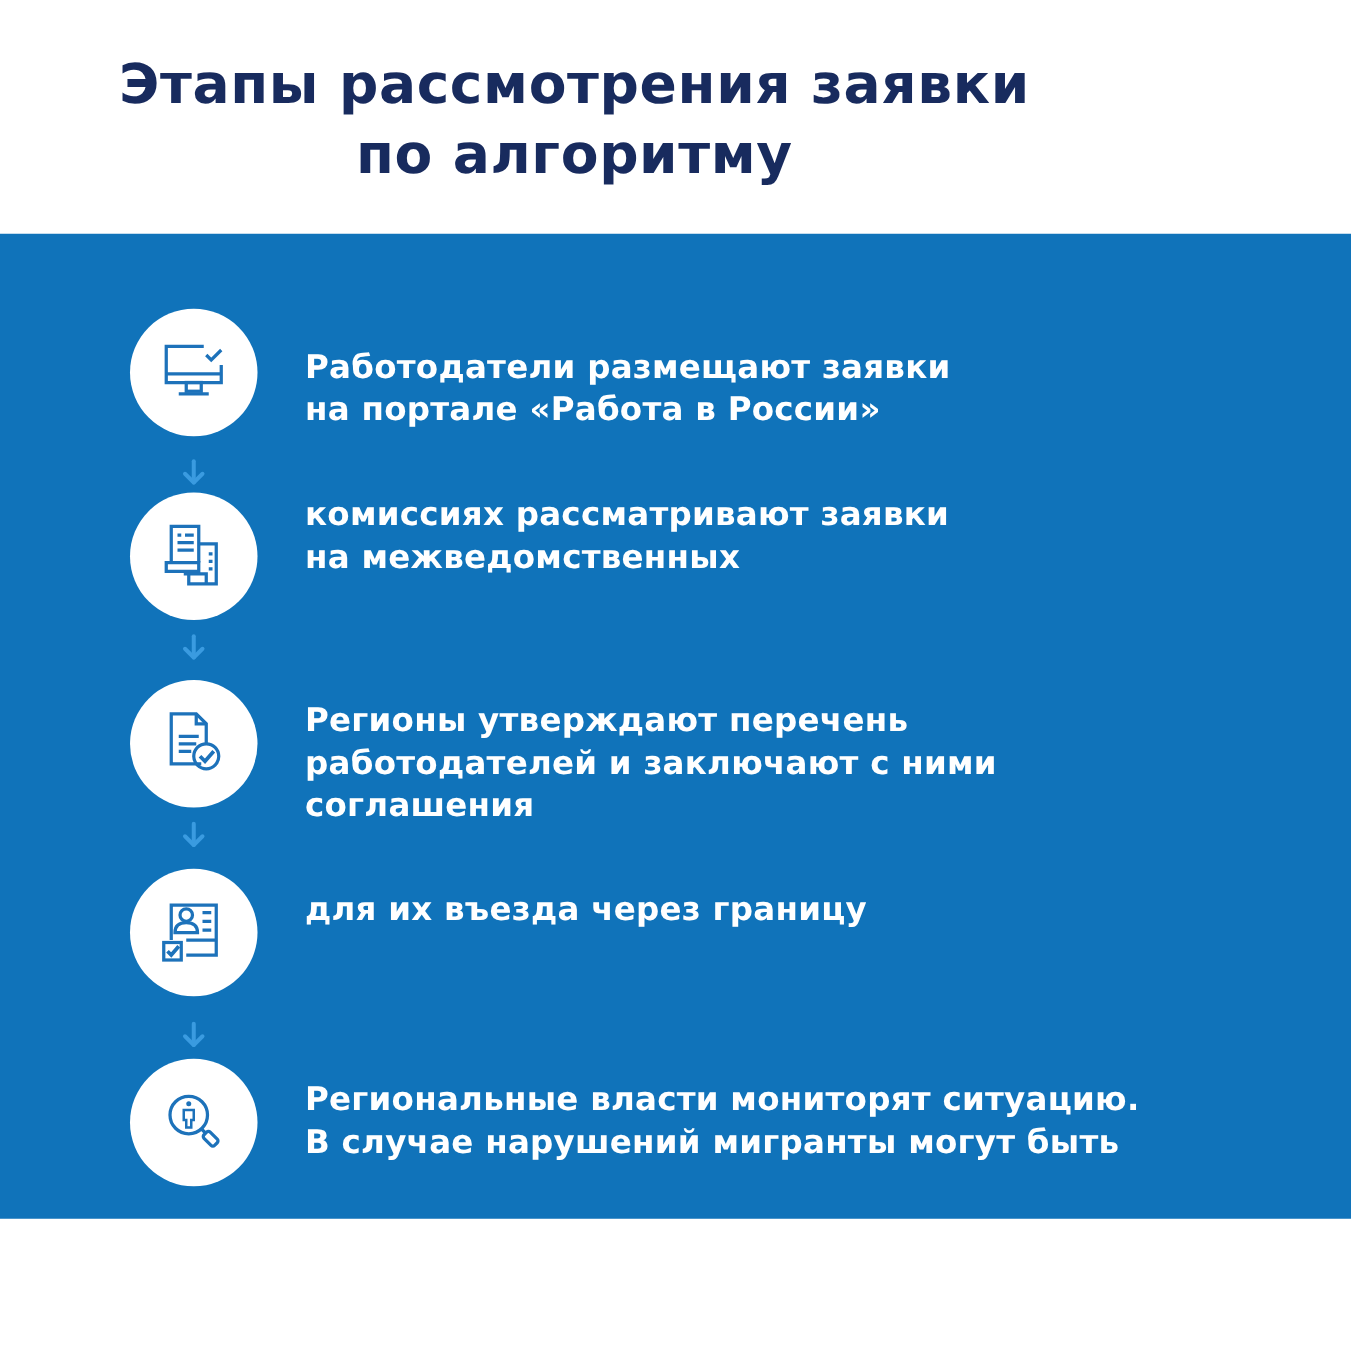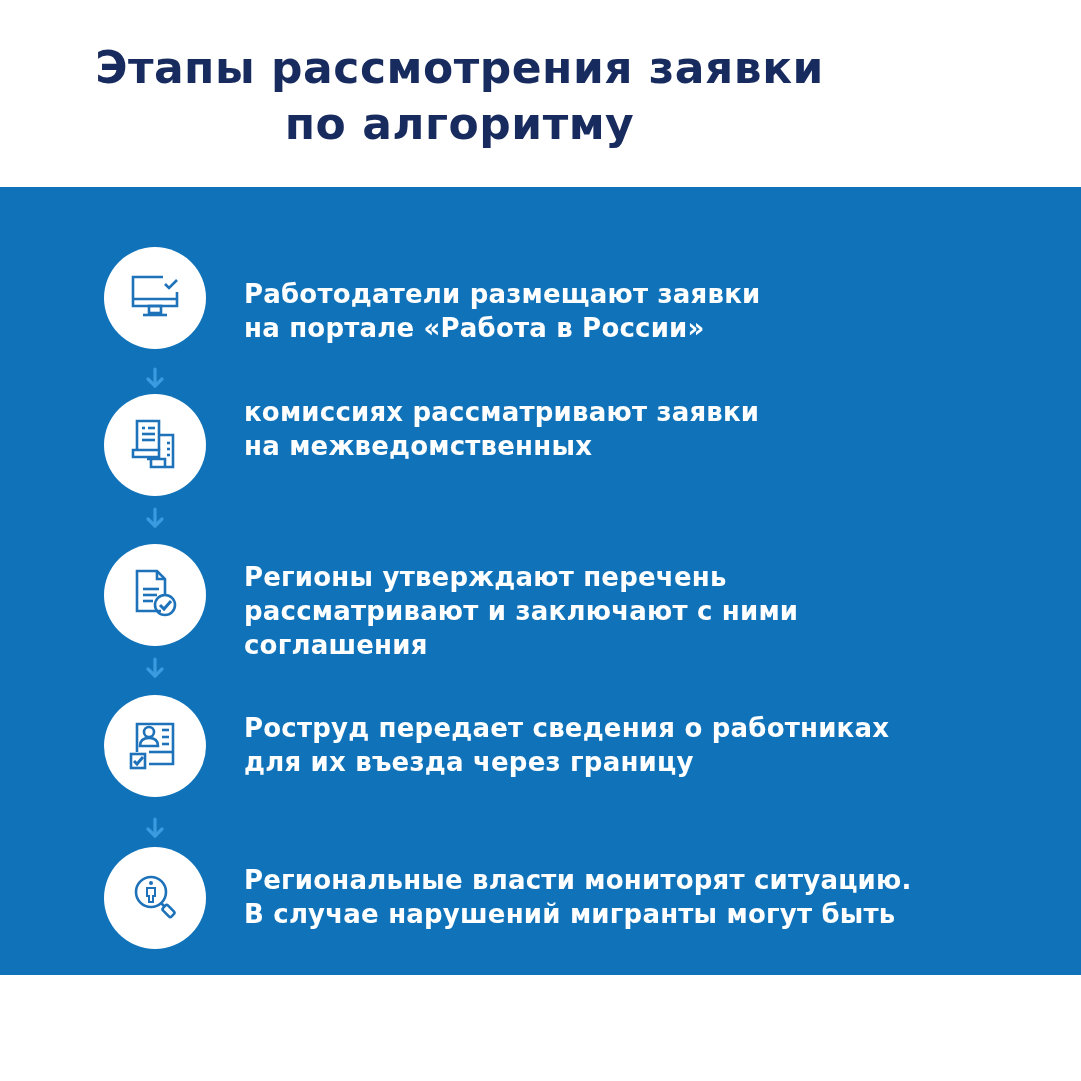--- a/index.html
+++ b/index.html
@@ -80,21 +80,21 @@
         <path d="M32 6 V14 H40"></path>
         <line x1="18" y1="24" x2="34" y2="24"></line>
         <line x1="18" y1="30" x2="32" y2="30"></line>
         <line x1="18" y1="36" x2="28" y2="36"></line>
         <circle cx="40" cy="40" r="10"></circle>
         <path d="M35 40 L39 44 L46 36" stroke-width="3"></path>
       </svg>
     </div>
     <div class="text" style="top:361px;margin-top:12px;">
       <div>Регионы утверждают перечень</div>
-      <div>рассматривают и заключают с ними</div>
+      <div>работодателей и заключают с ними</div>
       <div>соглашения</div>
     </div>
   </div>
 
   <svg class="arrow" style="top:470px;" viewBox="0 0 20 22" fill="none" stroke="#3A9BE0" stroke-width="3.2" stroke-linecap="round" stroke-linejoin="round">
     <line x1="10" y1="2" x2="10" y2="19"></line>
       <path d="M3 12 L10 19 L17 12"></path>
   </svg>
 
   <div class="step" style="top:0;">
@@ -105,21 +105,20 @@
         <circle cx="24" cy="16" r="5"></circle>
         <path d="M15 30 C15 24 19 22 24 22 C29 22 33 24 33 30 Z"></path>
         <line x1="37" y1="14" x2="44" y2="14"></line>
         <line x1="37" y1="21" x2="44" y2="21"></line>
         <line x1="37" y1="28" x2="44" y2="28"></line>
         <rect x="6" y="38" width="14" height="14"></rect>
         <path d="M9 45 L12 48 L18 41" stroke-width="3"></path>
       </svg>
     </div>
     <div class="text" style="top:524px;">
-      <div>Роструд передает сведения о работниках</div>
       <div>для их въезда через границу</div>
     </div>
   </div>
 
   <svg class="arrow" style="top:630px;" viewBox="0 0 20 22" fill="none" stroke="#3A9BE0" stroke-width="3.2" stroke-linecap="round" stroke-linejoin="round">
     <line x1="10" y1="2" x2="10" y2="19"></line>
       <path d="M3 12 L10 19 L17 12"></path>
   </svg>
 
   <div class="step" style="top:0;">

